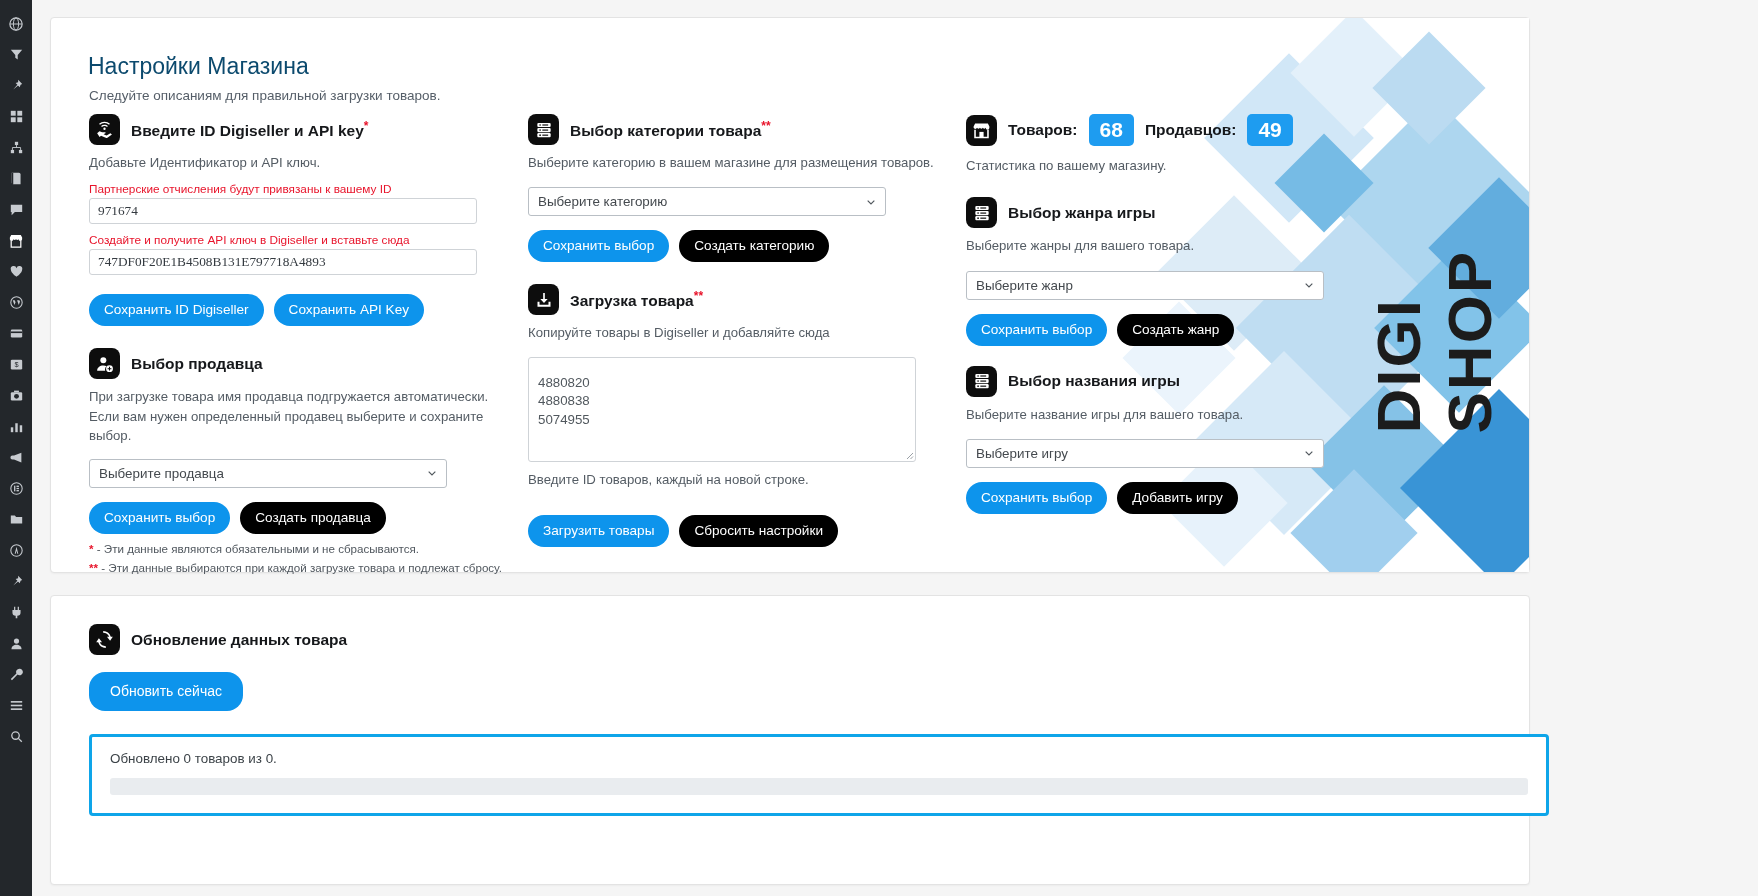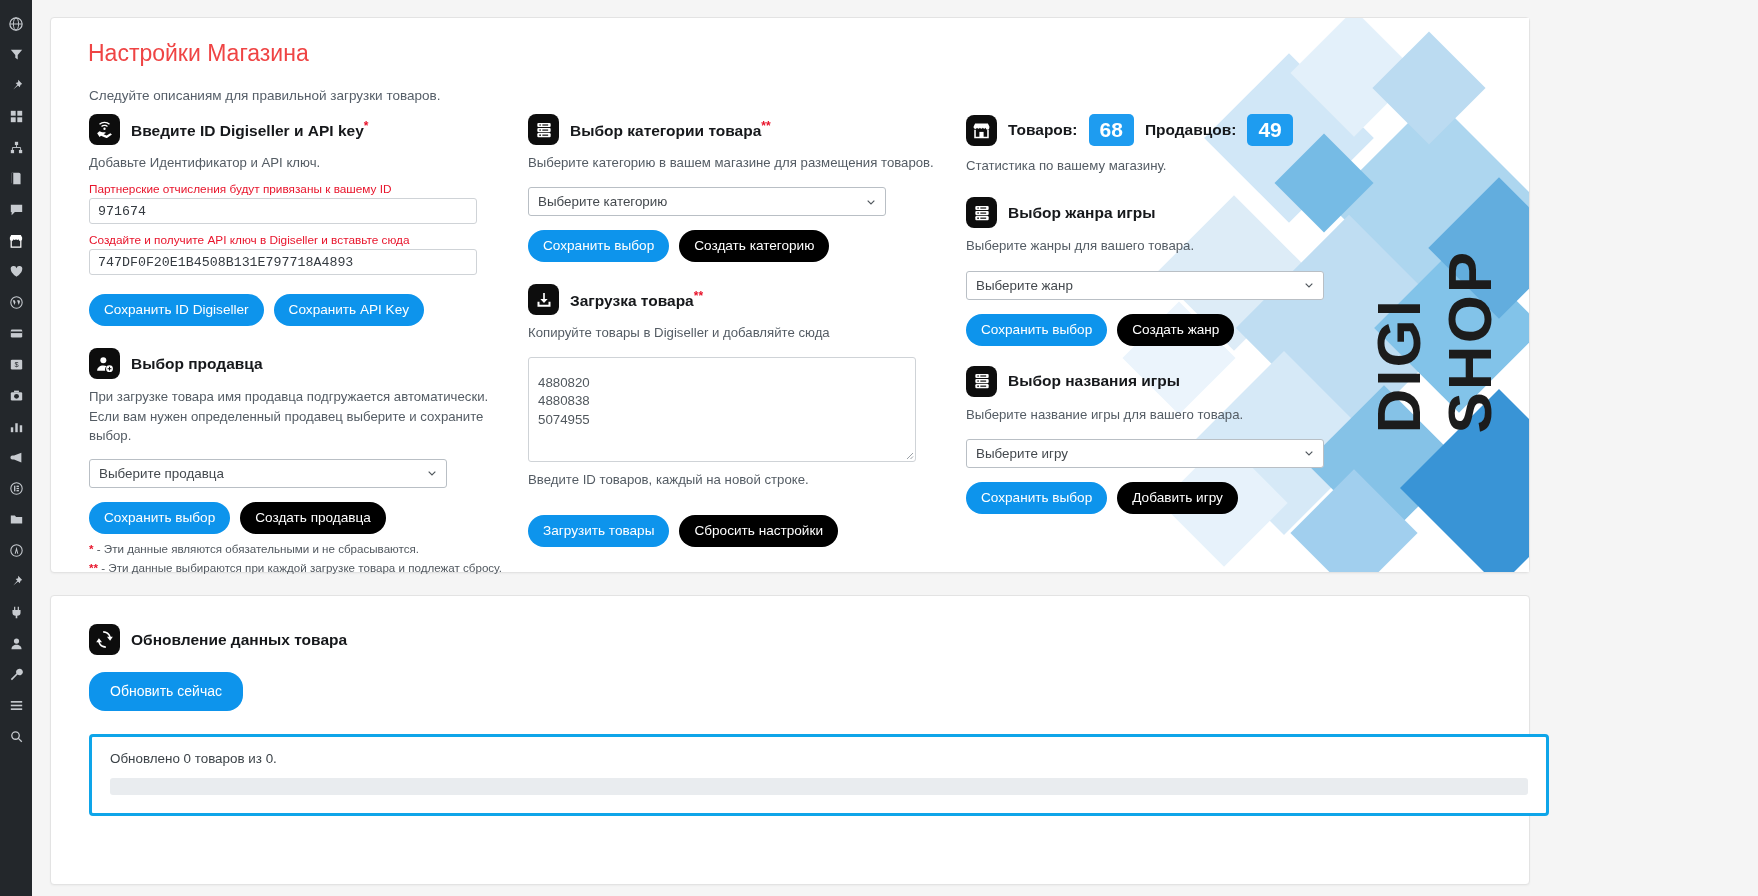--- a/index.html
+++ b/index.html
@@ -39,22 +39,22 @@
     border:1px solid #e3e3e3;
     border-radius:4px;
     position:absolute;
     box-shadow:0 1px 2px rgba(0,0,0,.04);
   }
   #card-settings{ left:18px; top:17px; width:1480px; height:556px; }
   #card-update{ left:18px; top:595px; width:1480px; height:290px; }
 
   
   .page-title{
-    position:absolute; left:37px; top:22px;
-    font-size:23px; color:#ef4444; font-weight:400; letter-spacing:0;
+    position:absolute; left:37px; top:35px;
+    font-size:23px; color:#0c4a6e; font-weight:400; letter-spacing:0;
   }
   .page-sub{
     position:absolute; left:38px; top:70px;
     font-size:13.5px; color:#555e68;
   }
 
   
   .col{ position:absolute; top:96px; }
   #col1{ left:38px; width:430px; }
   #col2{ left:477px; width:420px; }
@@ -81,21 +81,21 @@
   }
   .redlabel{
     font-size:11.8px; color:#e8142b; margin:0 0 2px 0;
   }
 
   
   .txtinput{
     width:388px; height:26px;
     border:1px solid #cfd3d7; border-radius:3px;
     background:#fff; color:#343a40;
-    font-size:13.3px; font-family:Liberation Mono, monospace;
+    font-size:13.3px; font-family:Liberation Serif, serif;
     padding:2px 8px; outline:none; display:block;
   }
   .selbox{
     position:relative; width:358px; height:29px;
     border:1px solid #b9bfc5; border-radius:3px; background:#fff;
     display:flex; align-items:center; padding:0 9px;
     font-size:13.4px; color:#44494e; cursor:pointer;
   }
   .selbox .chev{
     position:absolute; right:9px; top:50%; transform:translateY(-50%);

